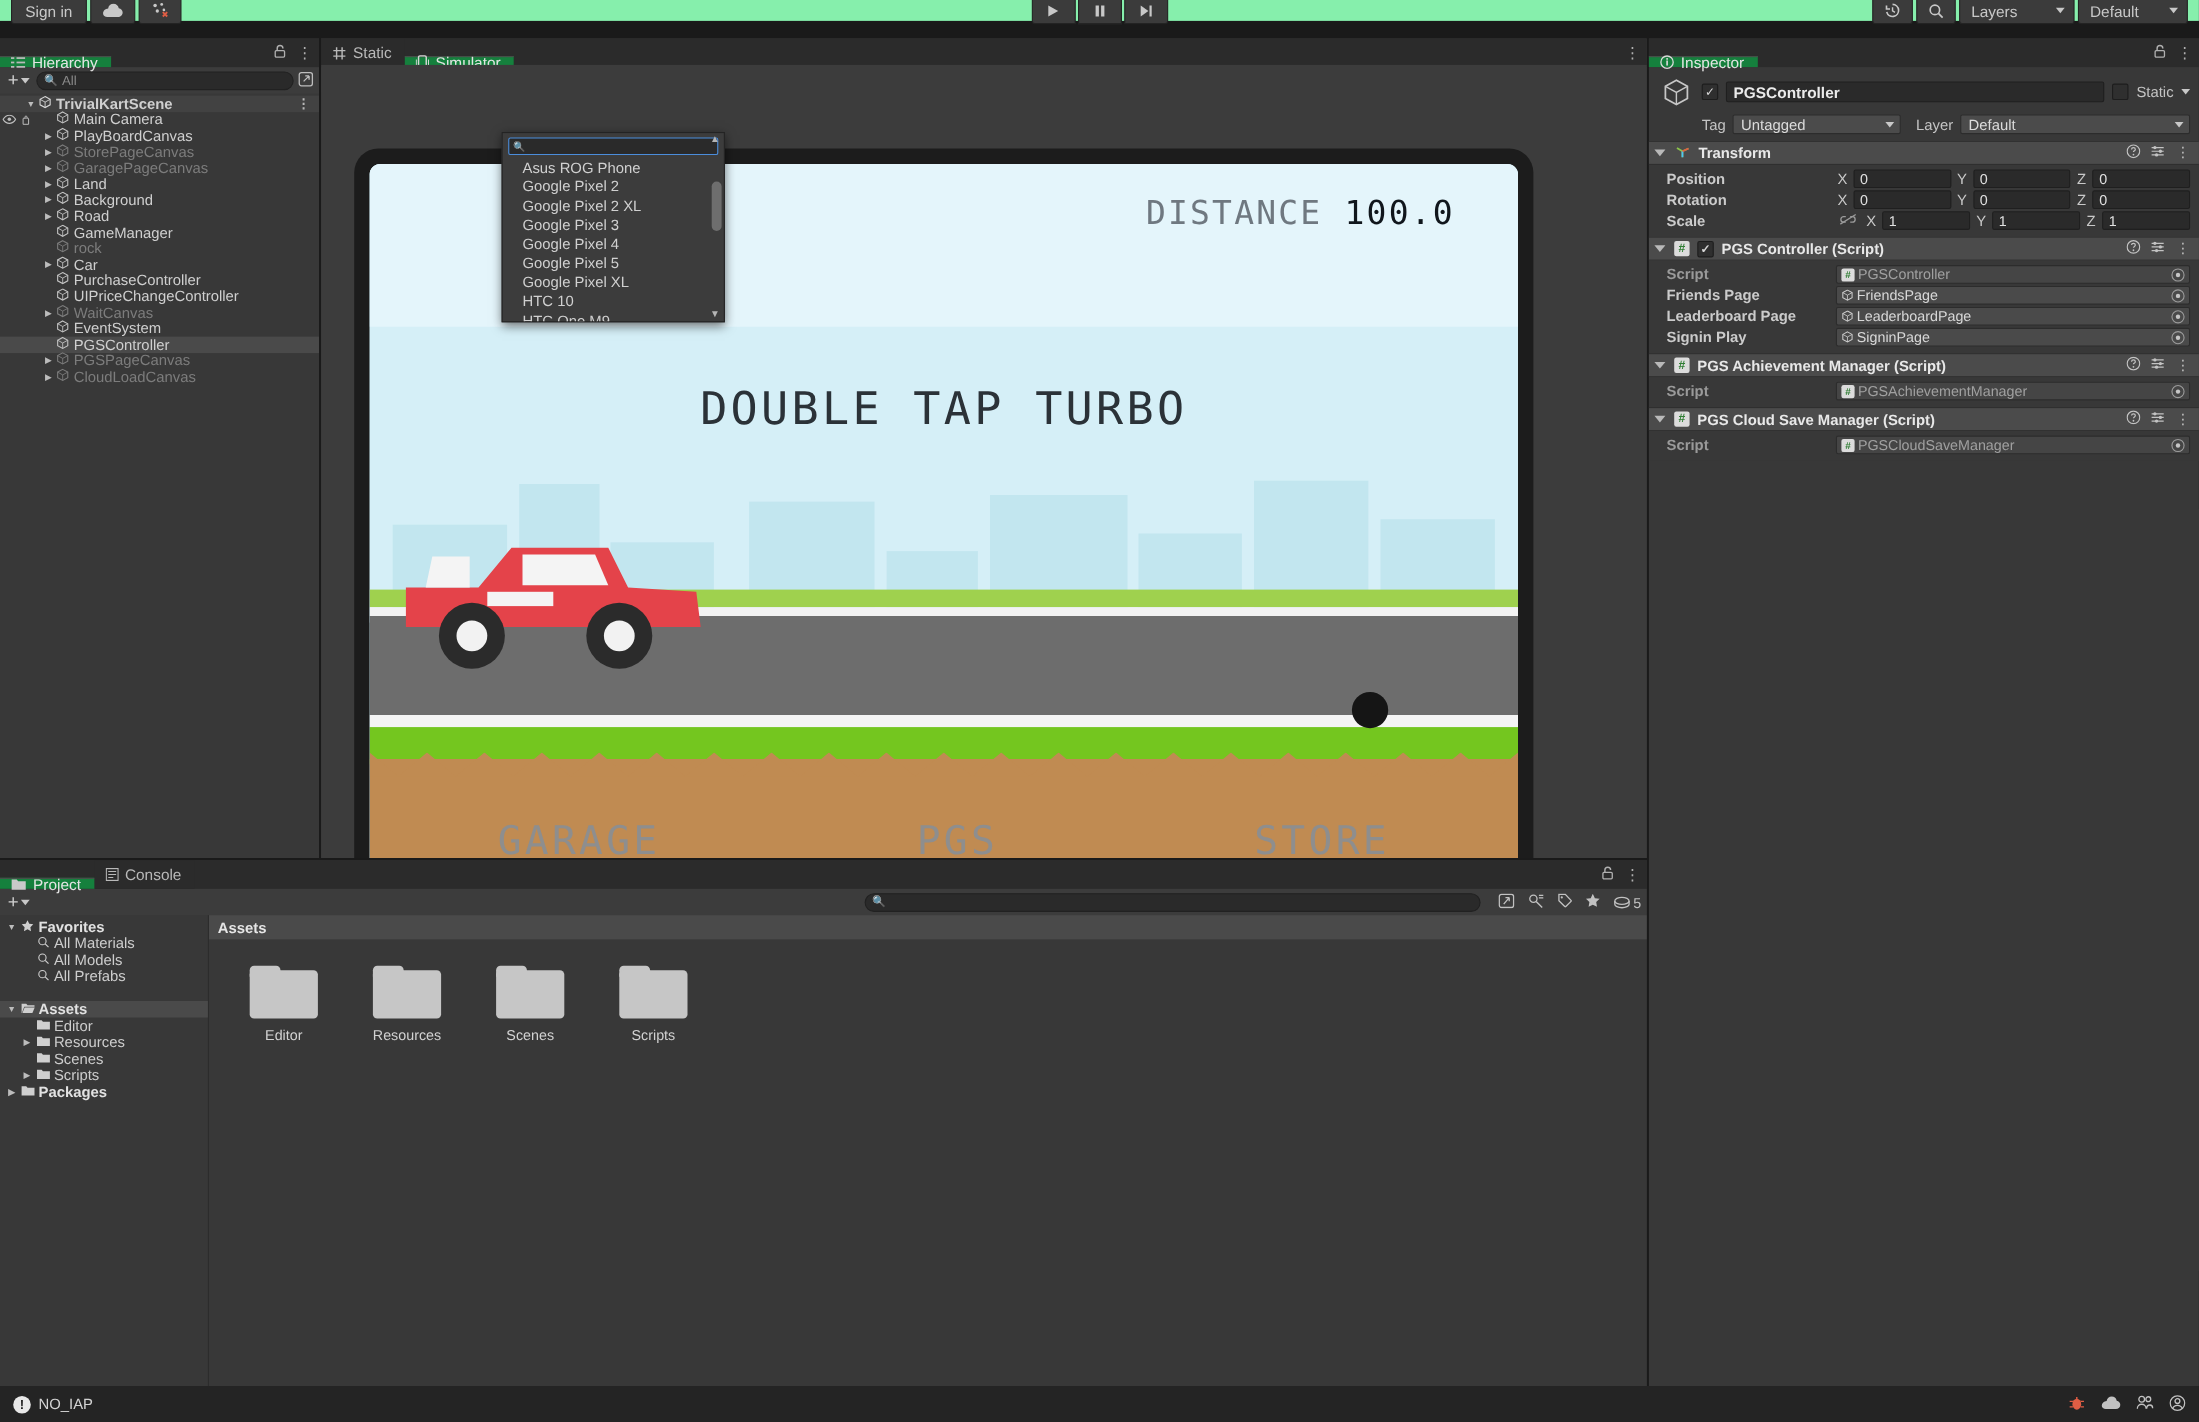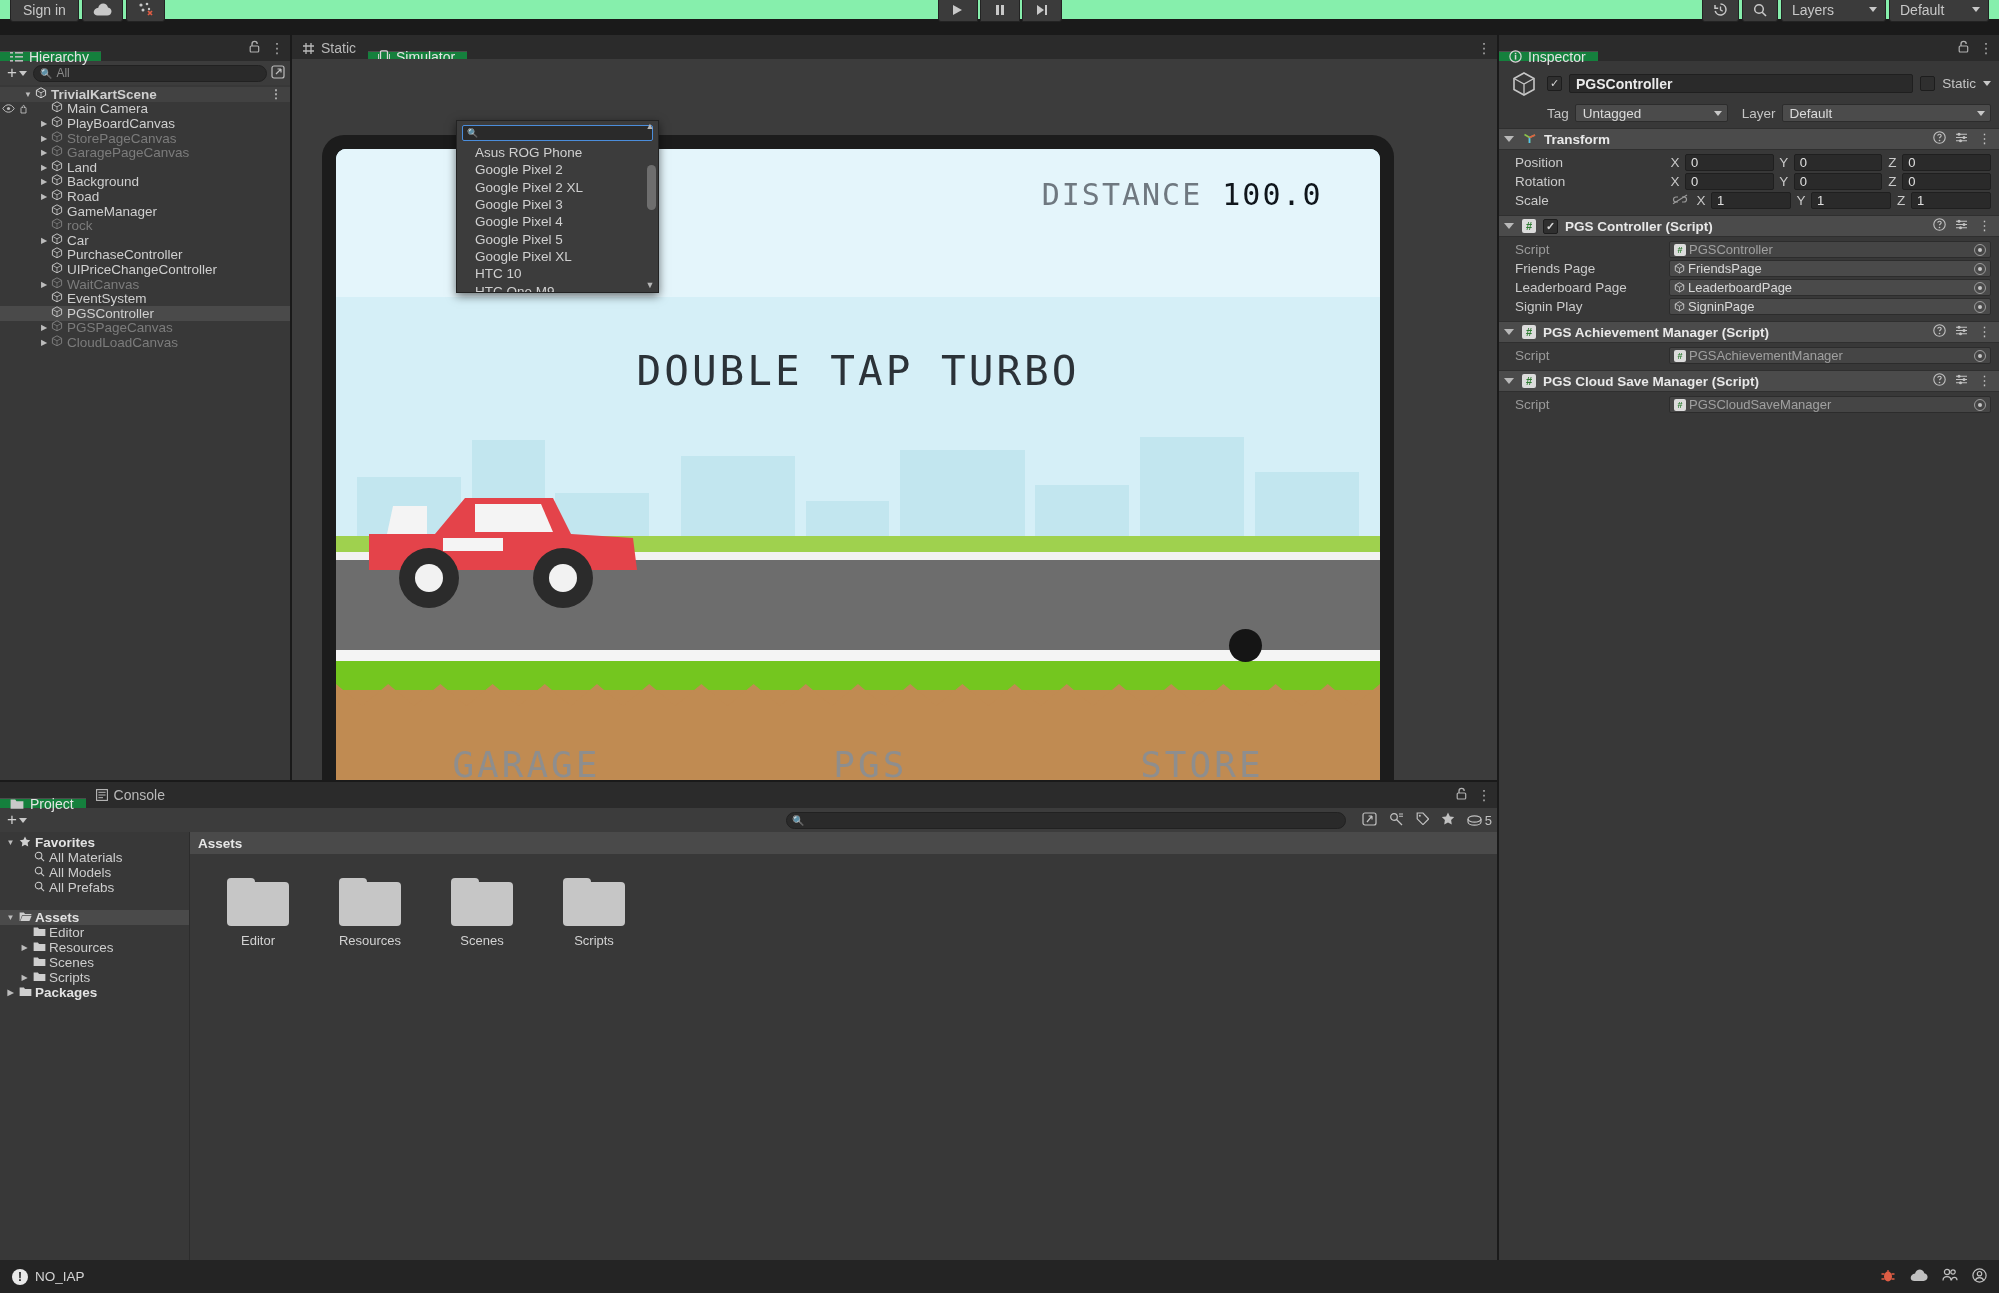--- a/index.html
+++ b/index.html
@@ -181,21 +181,21 @@
     height:22px; background:#4b4b4b; display:flex; align-items:center; gap:7px;
     padding:0 8px 0 5px; border-top:1px solid #2f2f2f; border-bottom:1px solid #2f2f2f;
     font-size:13.5px; font-weight:bold; color:#e8e8e8;
   }
   .tri{ width:0;height:0;border-left:5px solid transparent;border-right:5px solid transparent;border-top:6px solid #b9b9b9; margin-right:1px;}
   .script-ico{ width:14px;height:14px;background:#dcdcdc;border-radius:2px;color:#2e7d32;font-size:11px;
     display:flex;align-items:center;justify-content:center;font-weight:bold;}
   .comp-icons{ margin-left:auto; display:flex; gap:9px; font-size:13px; color:#c3c3c3; font-weight:normal;}
   .comp-body{ background:#383838; padding:3px 0 5px 0; }
   .prow{ display:flex; align-items:center; height:19px; font-size:13.5px; padding:0 8px 0 16px; gap:4px;}
-  .plabel{ width:150px; color:#cbcbcb;}
+  .plabel{ width:150px; color:#cbcbcb;font-weight:bold;}
   .plabel.dim{ color:#9a9a9a;}
   .axis{ color:#c9c9c9; width:12px; text-align:center;}
   .num-field{ flex:1; height:17px; background:#2a2a2a; border:1px solid #1f1f1f; border-radius:2px;
     display:flex;align-items:center;padding:0 5px; font-size:13px; color:#e0e0e0;}
   .obj-field{ flex:1; height:17px; background:#4a4a4a; border:1px solid #2c2c2c; border-radius:2px;
     display:flex;align-items:center;padding:0 4px; gap:3px; font-size:13px; color:#d8d8d8;}
   .obj-field.dimmed{ color:#a0a0a0; background:#454545;}
   .obj-dot{ margin-left:auto; width:12px;height:12px;border-radius:50%;border:1px solid #9c9c9c;
     display:flex;align-items:center;justify-content:center;}
   .obj-dot i{ width:4px;height:4px;background:#c6c6c6;border-radius:50%;display:block;}

